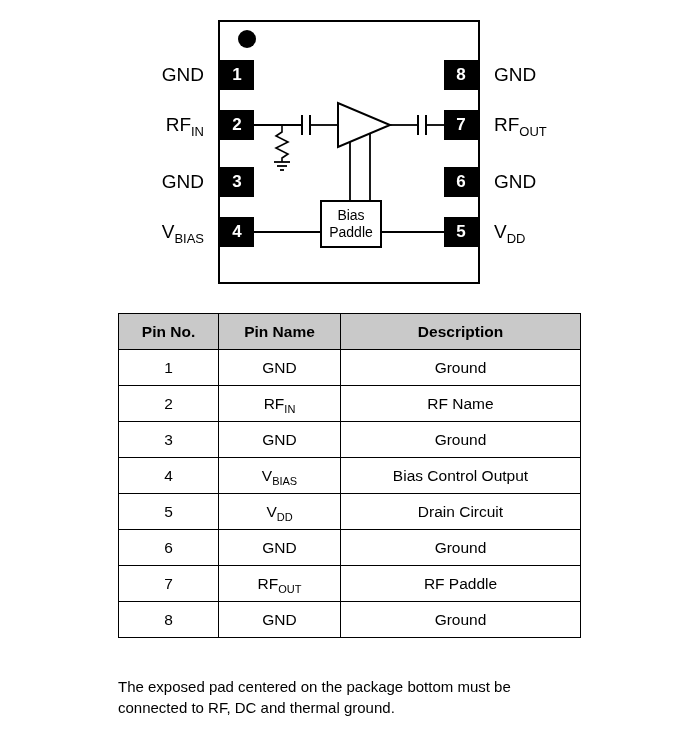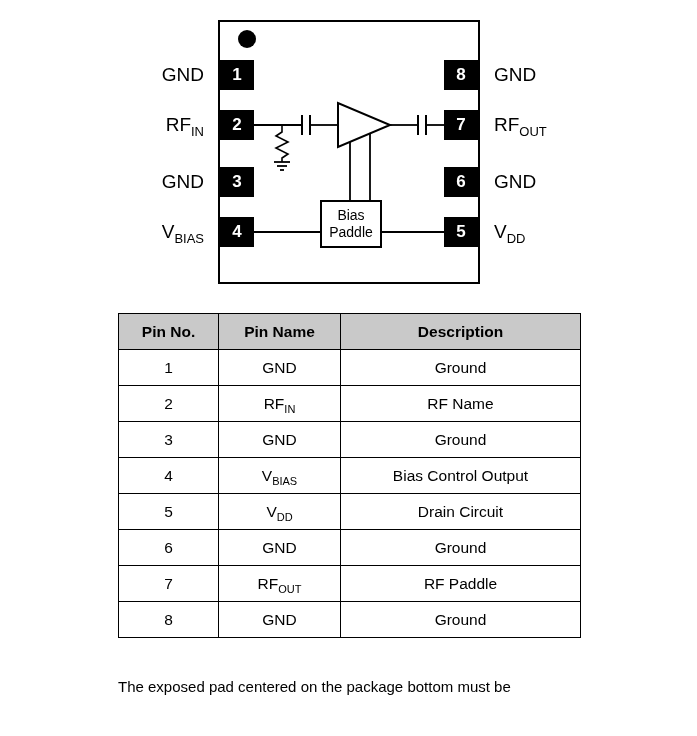--- a/index.html
+++ b/index.html
@@ -202,15 +202,16 @@
       <tr>
         <td>8</td>
         <td><span>GND</span><sub></sub></td>
         <td>Ground</td>
       </tr>
     </tbody>
   </table>
 
   <div class="note">
     <div>The exposed pad centered on the package bottom must be</div>
+    <div>connected to RF, DC and thermal ground.</div>
   </div>
 
 </div>
 
 </body></html>

